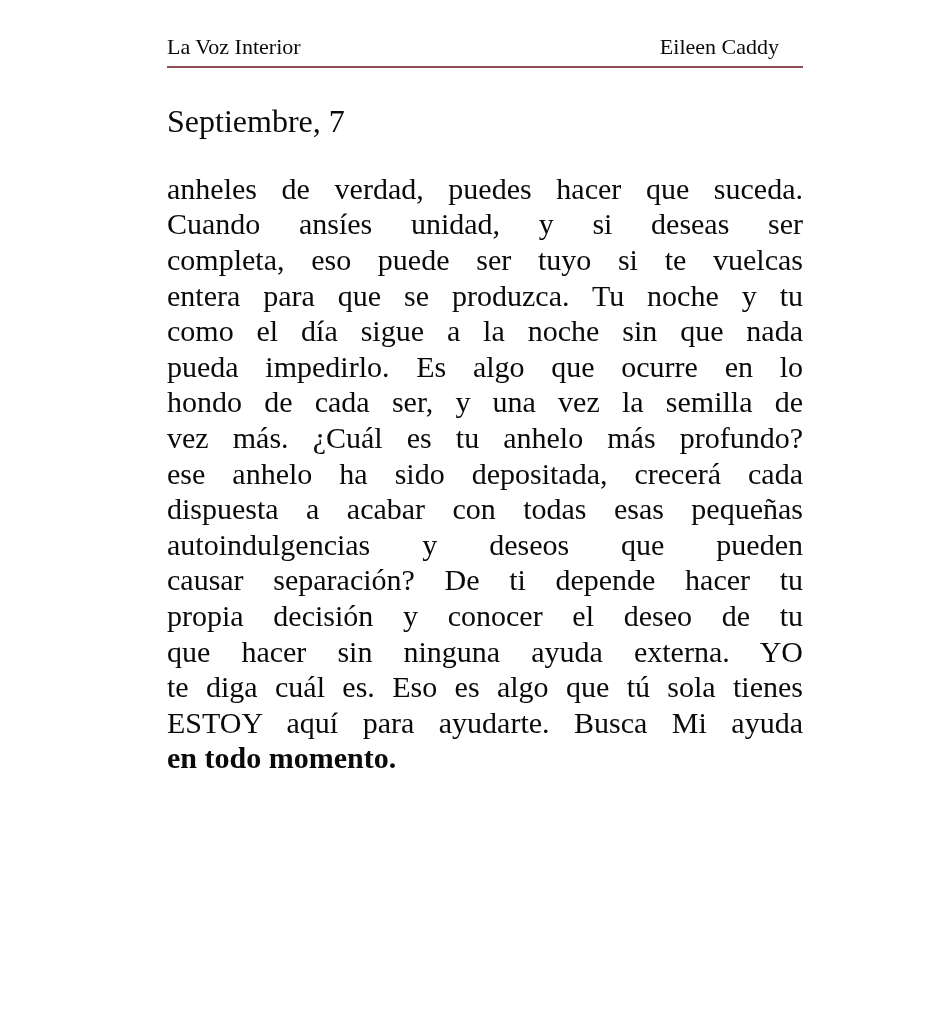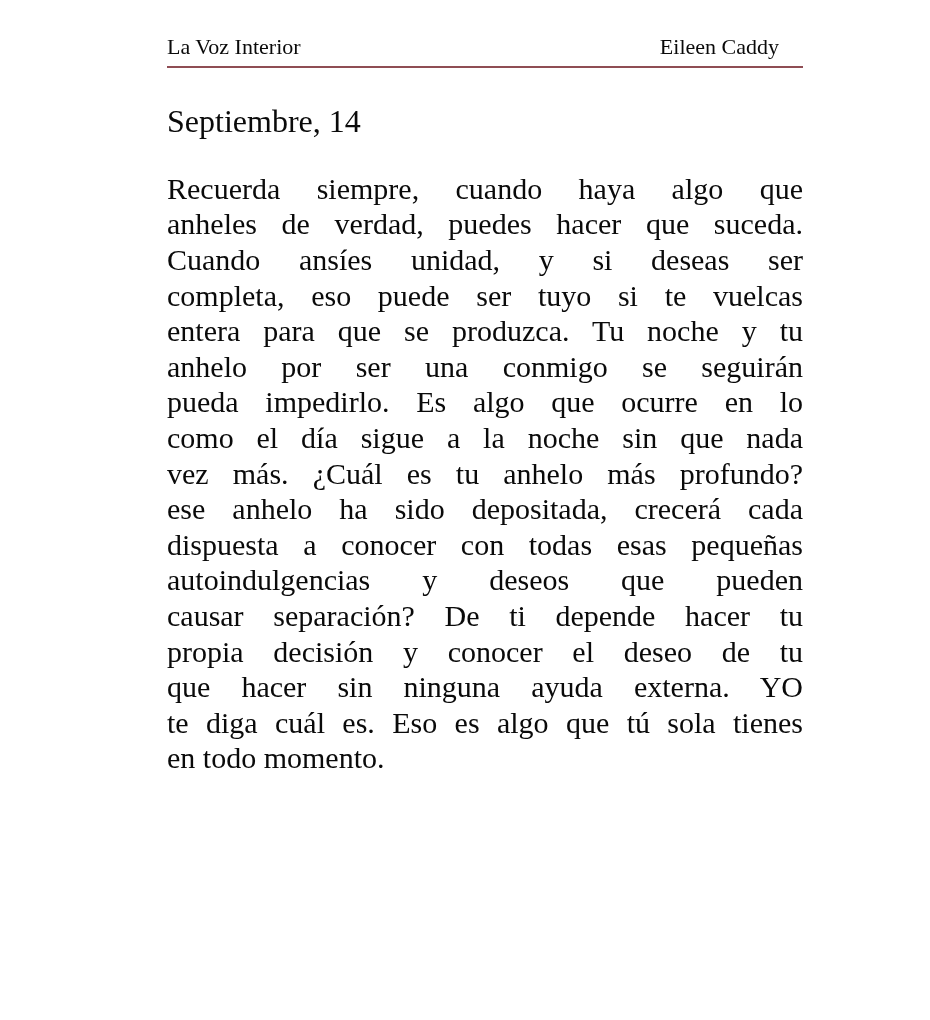--- a/index.html
+++ b/index.html
@@ -52,46 +52,47 @@
     font-size: 30px;
     line-height: 35.6px;
   }
   .body-text .line {
     text-align: justify;
     text-align-last: justify;
     white-space: normal;
   }
   .body-text .line.last {
     text-align-last: left;
+    font-weight: bold;
   }
 </style>
 </head>
 <body>
 
 <div class="page">
   <div class="column">
     <div class="header">
       <span class="book-title">La Voz Interior</span>
       <span class="author">Eileen Caddy</span>
     </div>
     <div class="rule"></div>
-    <h1 class="date">Septiembre, 14</h1>
+    <h1 class="date">Septiembre, 7</h1>
     <div class="body-text">
-        <div class="line">Recuerda siempre, cuando haya algo que</div>
         <div class="line">anheles de verdad, puedes hacer que suceda.</div>
         <div class="line">Cuando ansíes unidad, y si deseas ser</div>
         <div class="line">completa, eso puede ser tuyo si te vuelcas</div>
         <div class="line">entera para que se produzca. Tu noche y tu</div>
-        <div class="line">anhelo por ser una conmigo se seguirán</div>
+        <div class="line">como el día sigue a la noche sin que nada</div>
         <div class="line">pueda impedirlo. Es algo que ocurre en lo</div>
-        <div class="line">como el día sigue a la noche sin que nada</div>
+        <div class="line">hondo de cada ser, y una vez la semilla de</div>
         <div class="line">vez más. ¿Cuál es tu anhelo más profundo?</div>
         <div class="line">ese anhelo ha sido depositada, crecerá cada</div>
-        <div class="line">dispuesta a conocer con todas esas pequeñas</div>
+        <div class="line">dispuesta a acabar con todas esas pequeñas</div>
         <div class="line">autoindulgencias y deseos que pueden</div>
         <div class="line">causar separación? De ti depende hacer tu</div>
         <div class="line">propia decisión y conocer el deseo de tu</div>
         <div class="line">que hacer sin ninguna ayuda externa. YO</div>
         <div class="line">te diga cuál es. Eso es algo que tú sola tienes</div>
+        <div class="line">ESTOY aquí para ayudarte. Busca Mi ayuda</div>
         <div class="line last">en todo momento.</div>
       </div>
   </div>
 </div>
 
 </body></html>

